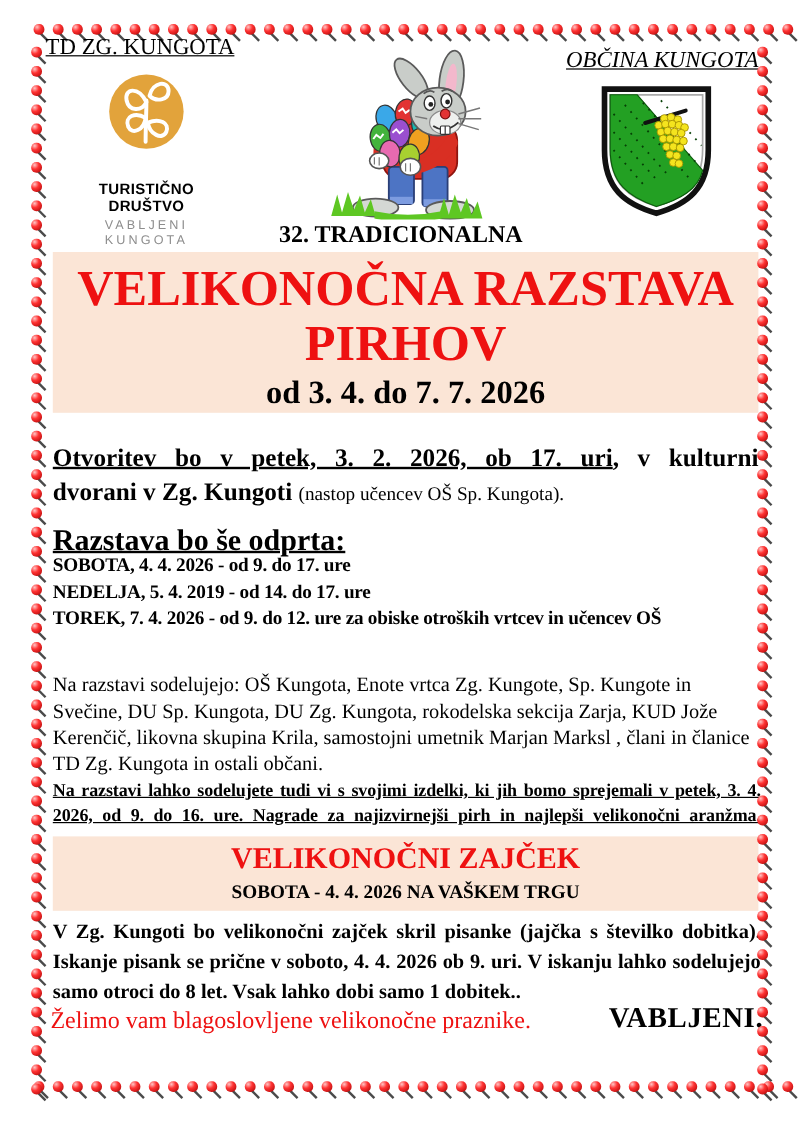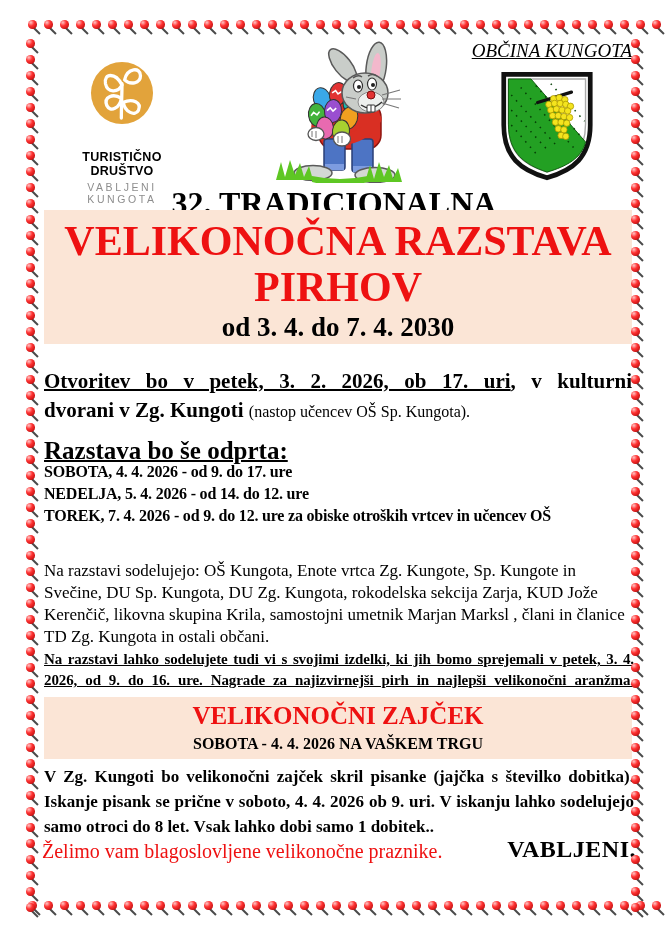--- a/index.html
+++ b/index.html
@@ -30,21 +30,21 @@
   .org-right{position:absolute;right:36px;top:40px;font-size:19px;text-decoration:underline;font-style:italic;}
 
   
   .td-logo{position:absolute;left:50px;top:60px;width:144px;text-align:center;}
   .td-logo .line1{font-family:"Liberation Sans", sans-serif;font-weight:bold;font-size:12.5px;margin-top:20px;letter-spacing:.3px;}
   .td-logo .line2{font-family:"Liberation Sans", sans-serif;font-size:10.5px;color:#8d8d8d;letter-spacing:2.6px;margin-top:3px;}
   .bunny{position:absolute;left:272px;top:41px;}
   .coa{position:absolute;left:500px;top:70px;}
 
   
-  .edition{position:absolute;left:0;right:0;top:185px;text-align:center;font-weight:bold;font-size:32px;}
+  .edition{position:absolute;left:0;right:0;top:185px;text-align:center;font-weight:bold;font-size:20px;}
   .title-block{position:absolute;left:44px;top:210px;width:588px;height:134px;background:var(--block_bg,#fbe5d6);text-align:center;}
   .title1,.title2{font-weight:bold;font-size:42px;line-height:46px;color:var(--accent_red,#e11);}
   .title1{padding-top:8px;}
   .title-date{font-weight:bold;font-size:27px;line-height:34px;}
 
   
   .opening{position:absolute;left:44px;top:367px;width:588px;font-size:21px;font-weight:bold;line-height:29px;}
   .jline{text-align:justify;text-align-last:justify;}
   .opening .u{text-decoration:underline;text-decoration-thickness:2px;}
   .opening .note{font-size:16px;font-weight:normal;}
@@ -267,20 +267,21 @@
       <span class="pin"></span>
       <span class="pin"></span>
       <span class="pin"></span>
       <span class="pin"></span>
       <span class="pin"></span>
       <span class="pin"></span>
       <span class="pin"></span>
       <span class="pin"></span>
     </div>
 
+  <div class="org-left">TD ZG. KUNGOTA</div>
   <div class="org-right">OBČINA KUNGOTA</div>
 
   <div class="td-logo">
     <svg width="66" height="66" viewBox="0 0 100 100">
       <circle cx="50" cy="50" r="47" style="fill:var(--logo_gold,#e2a33b)"></circle>
       <g fill="none" stroke="#fff" stroke-width="5" stroke-linejoin="round" stroke-linecap="round">
         <path d="M49,88 C49,68 50,52 50,36"></path>
         <path d="M50,38 C40,18 22,20 25,36 C28,50 44,50 50,38 Z"></path>
         <path d="M54,30 C58,12 78,10 78,24 C78,36 62,38 54,30 Z"></path>
         <path d="M49,58 C36,50 22,56 27,69 C32,80 47,73 49,58 Z"></path>
@@ -398,32 +399,32 @@
           <circle cx="70" cy="70" r="3.4"></circle>
       </g>
     </svg>
   </div>
 
   <div class="edition">32. TRADICIONALNA</div>
 
   <div class="title-block">
     <div class="title1">VELIKONOČNA RAZSTAVA</div>
     <div class="title2">PIRHOV</div>
-    <div class="title-date">od  3. 4. do 7. 4. 2030</div>
+    <div class="title-date">od  3. 4. do 7. 7. 2026</div>
   </div>
 
   <div class="opening">
     <div class="jline"><span class="u">Otvoritev bo v petek, 3. 2. 2026, ob 17. uri</span><span>, v kulturni</span></div>
     <div><span>dvorani v Zg. Kungoti</span> <span class="note">(nastop učencev OŠ Sp. Kungota).</span></div>
   </div>
 
   <div class="sched-head">Razstava bo še odprta:</div>
   <div class="sched">
     <div class="item">SOBOTA, 4. 4. 2026 - od 9. do 17. ure</div>
-    <div class="item">NEDELJA, 5. 4. 2026 - od 14. do 12. ure</div>
+    <div class="item">NEDELJA, 5. 4. 2019 - od 14. do 17. ure</div>
     <div class="item">TOREK, 7. 4. 2026 - od 9.  do 12. ure za obiske otroških vrtcev in učencev OŠ</div>
   </div>
 
   <div class="participants">Na razstavi sodelujejo: OŠ Kungota, Enote vrtca Zg. Kungote, Sp. Kungote in Svečine, DU Sp. Kungota, DU Zg. Kungota, rokodelska sekcija Zarja, KUD Jože Kerenčič, likovna skupina Krila, samostojni umetnik Marjan Marksl , člani in članice TD Zg. Kungota in ostali občani.</div>
   <div class="call">Na razstavi lahko sodelujete tudi vi s svojimi izdelki, ki jih bomo sprejemali v petek, 3. 4. 2026, od 9. do 16. ure. Nagrade za najizvirnejši pirh in najlepši velikonočni aranžma.</div>
 
   <div class="zajcek-block">
     <div class="zajcek-title">VELIKONOČNI ZAJČEK</div>
     <div class="zajcek-sub">SOBOTA -  4. 4. 2026 NA VAŠKEM TRGU</div>
   </div>

